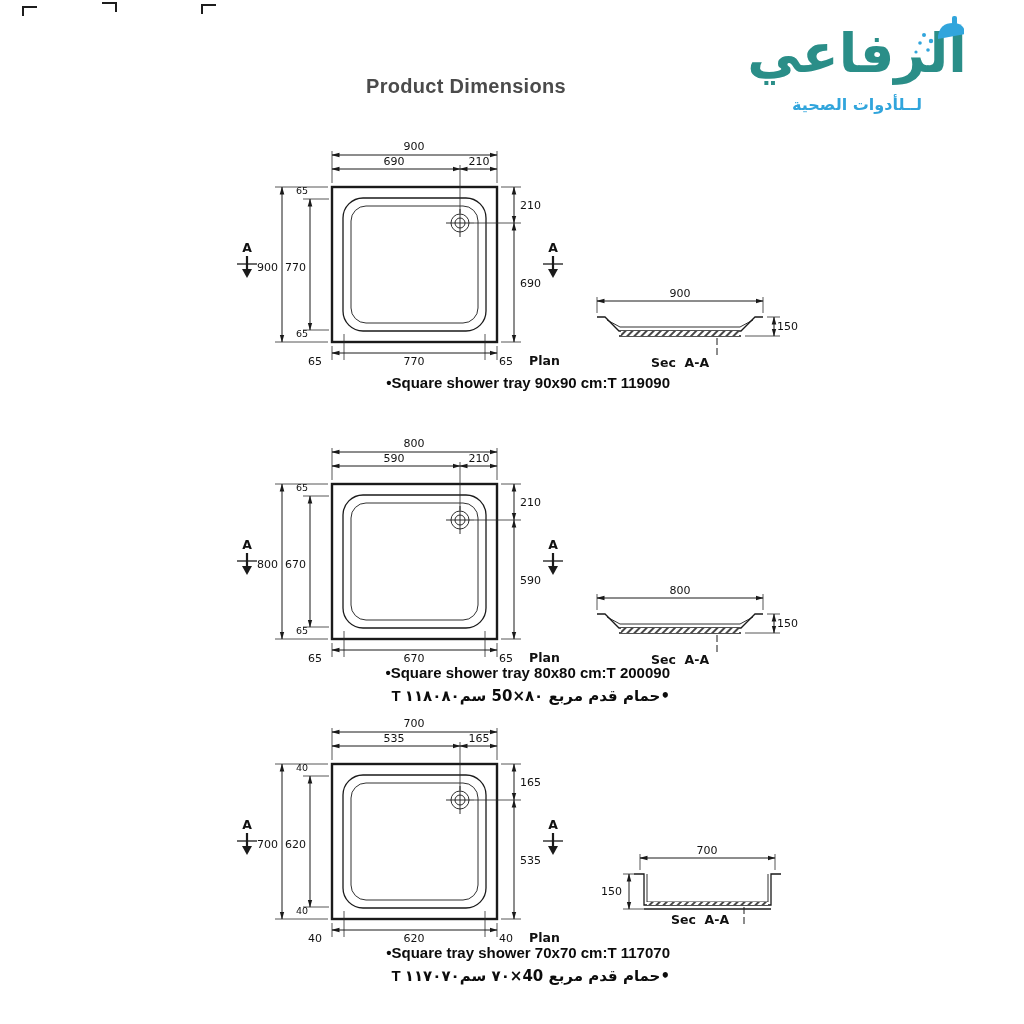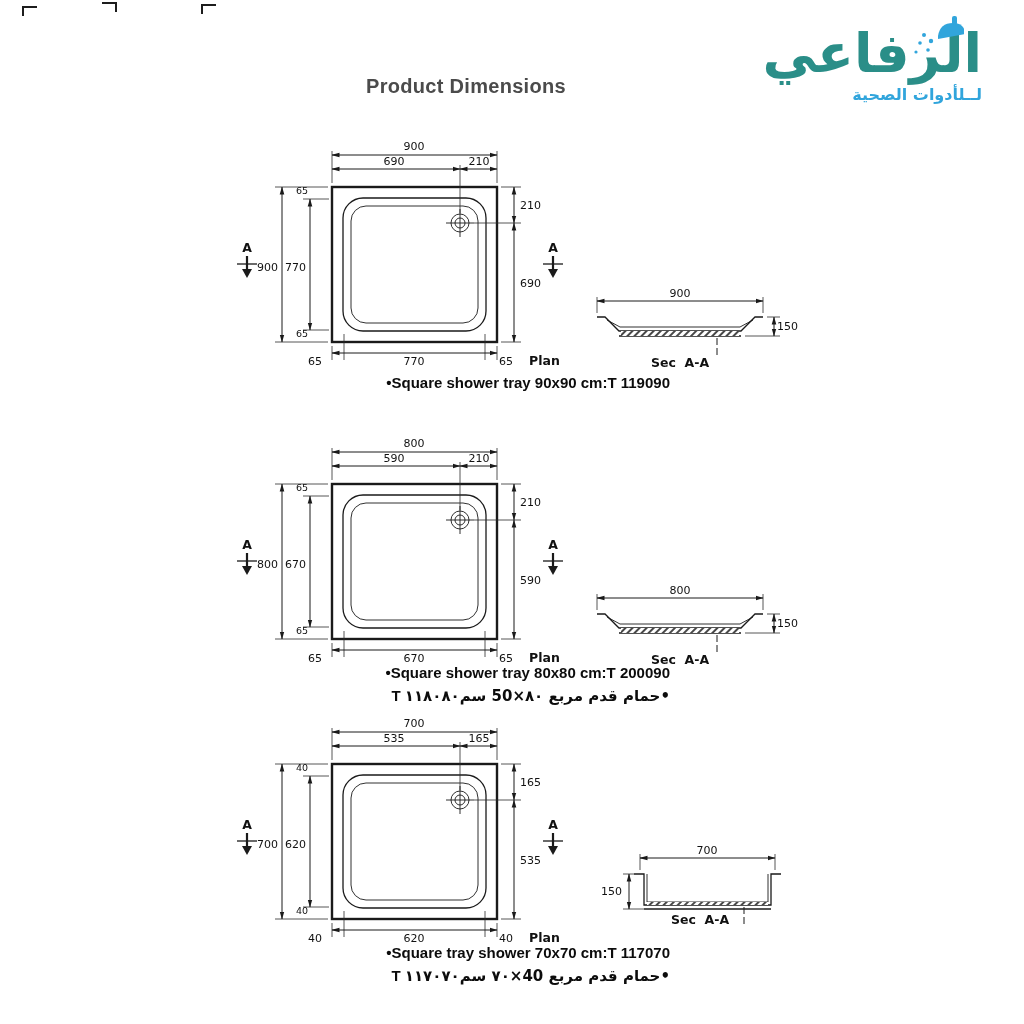--- a/index.html
+++ b/index.html
@@ -2,25 +2,25 @@
 <html><head>
 <meta charset="utf-8">
 <style>
   html,body{margin:0;padding:0}
   body{width:1024px;height:1024px;position:relative;background:#fff;
        font-family:"Liberation Sans","DejaVu Sans",sans-serif;color:#111;overflow:hidden}
 
   .title{position:absolute;top:62px;left:0;width:932px;text-align:center;
          font-size:20px;font-weight:600;color:#4b4b4b;letter-spacing:.3px}
 
-  .brand{position:absolute;top:26px;right:42px;width:250px;}
+  .brand{position:absolute;top:26px;right:42px;width:250px;text-align:center}
   .brand-name{font-family:"DejaVu Sans",sans-serif;direction:rtl;font-size:54px;
               font-weight:bold;color:#2a8e88;line-height:1.05}
   .brand-sub{font-family:"DejaVu Sans",sans-serif;direction:rtl;font-size:16px;
-             font-weight:bold;color:#31a5dc;margin-top:2px;letter-spacing:.5px}
+             font-weight:bold;color:#31a5dc;margin-top:12px;letter-spacing:.5px}
   .shower-icon{position:absolute;top:-12px;right:18px}
 
   .drawing{position:absolute;left:230px;overflow:visible}
   #d1{top:131px}#d2{top:428px}#d3{top:708px}
   .drawing text{font-family:"DejaVu Sans","Liberation Sans",sans-serif;
                 font-size:11px;fill:#111;text-anchor:middle}
   .drawing text.sm{font-size:9.5px}
   .drawing text.as{text-anchor:start}
   .drawing text.ae{text-anchor:end}
   .drawing text.b{font-weight:bold;font-size:12.5px}

